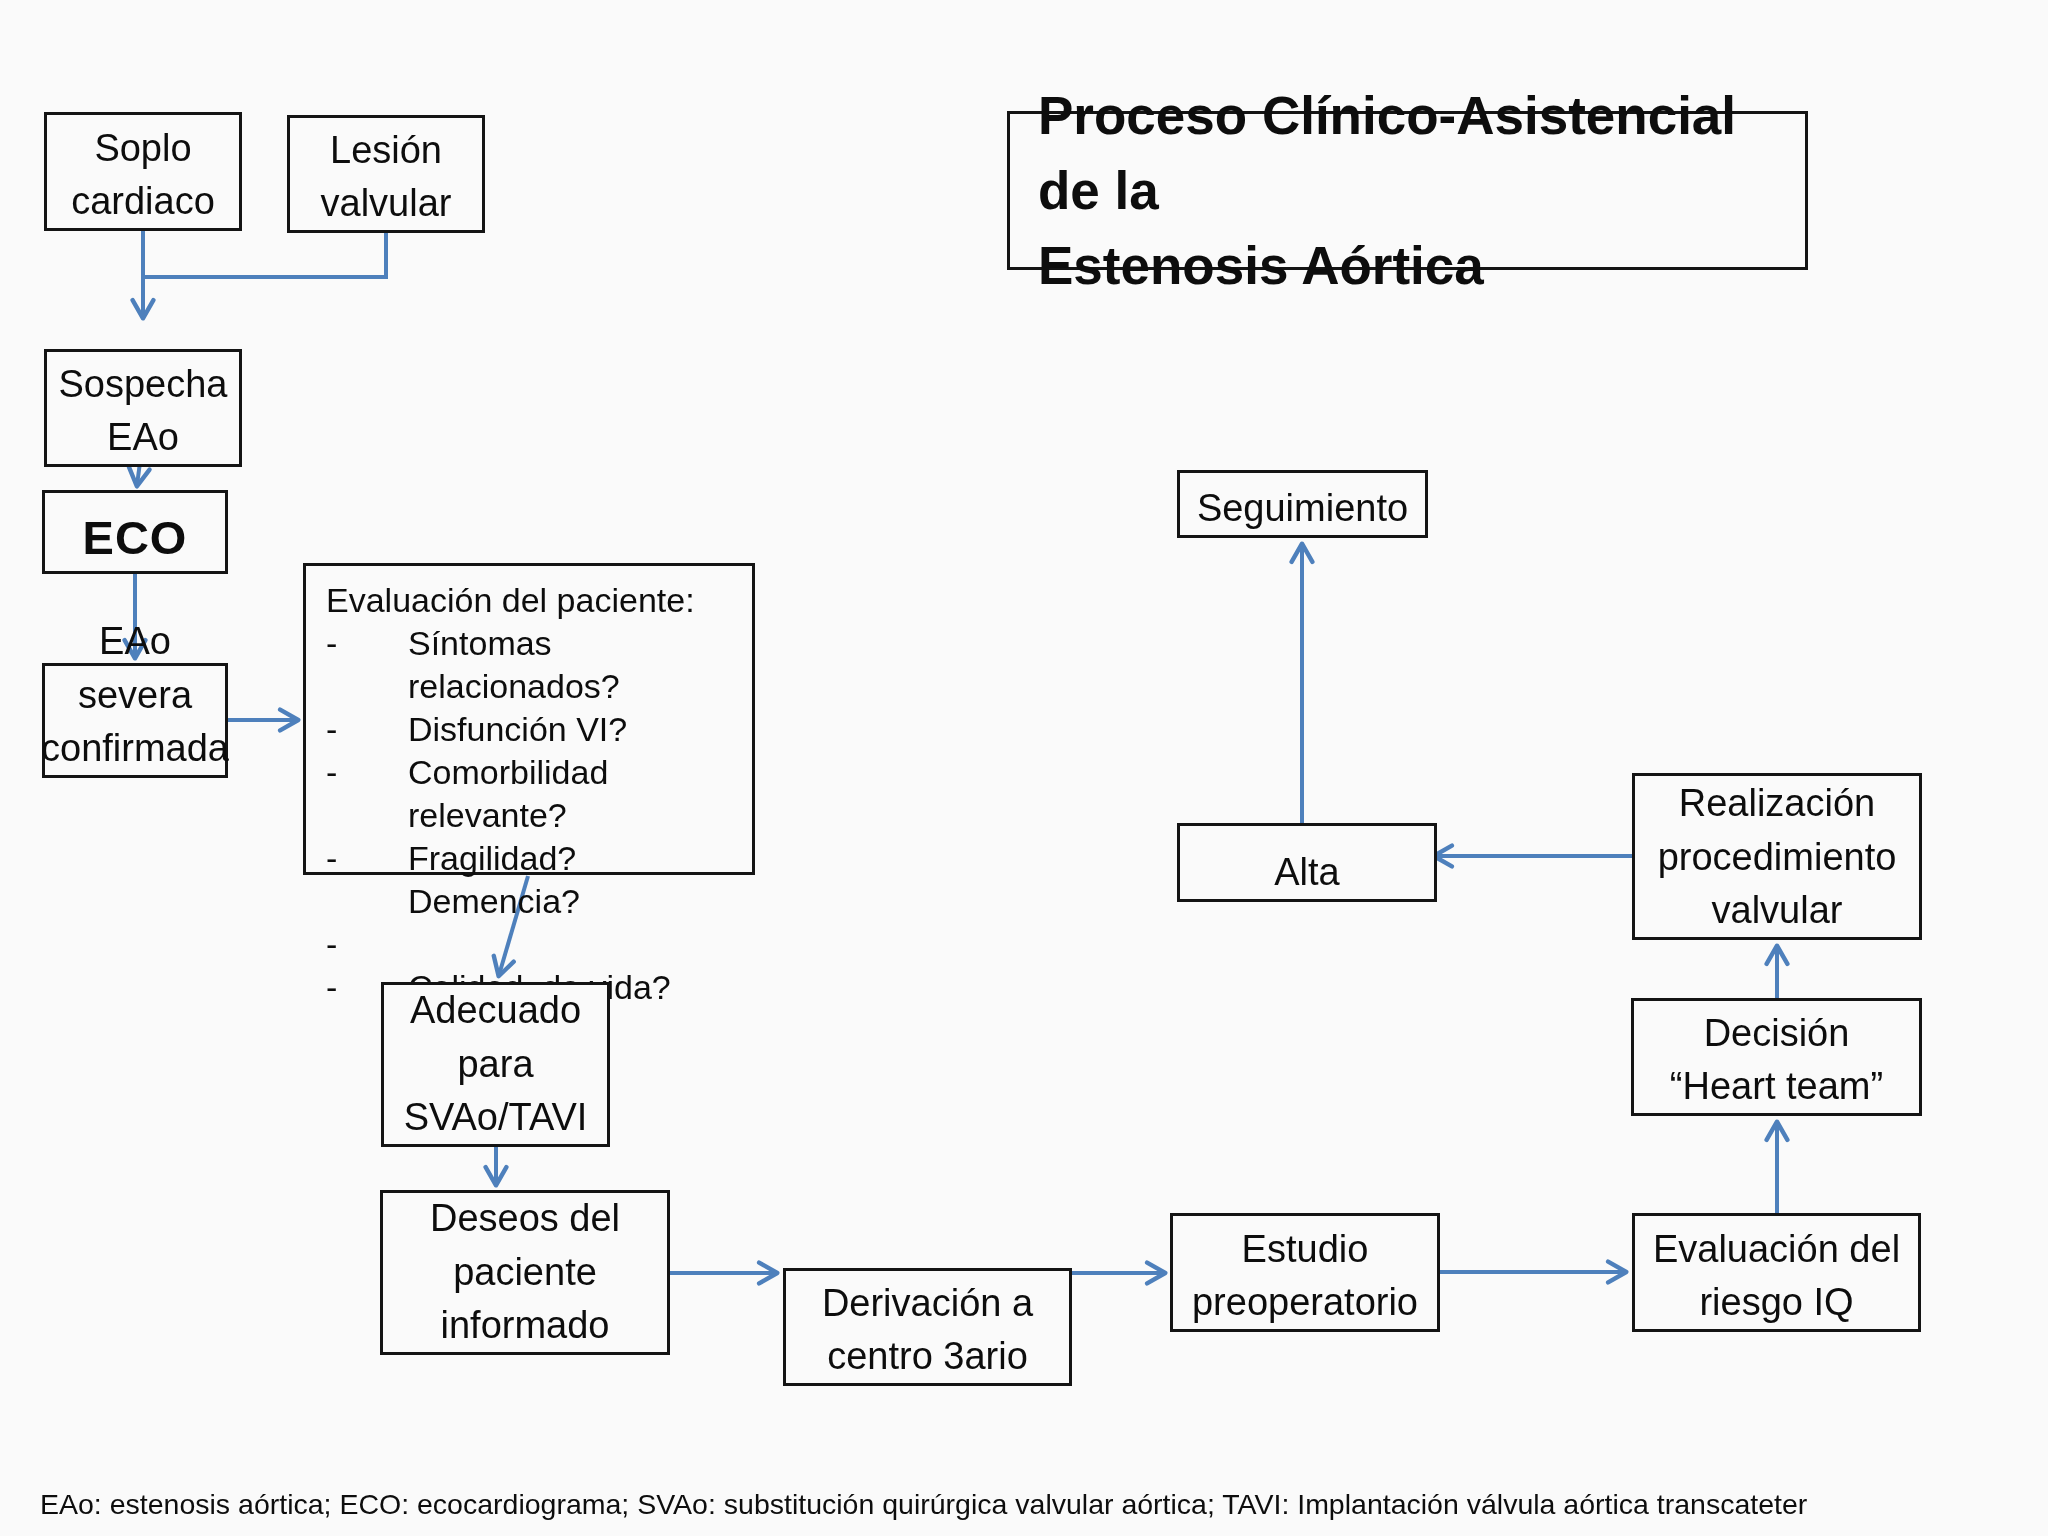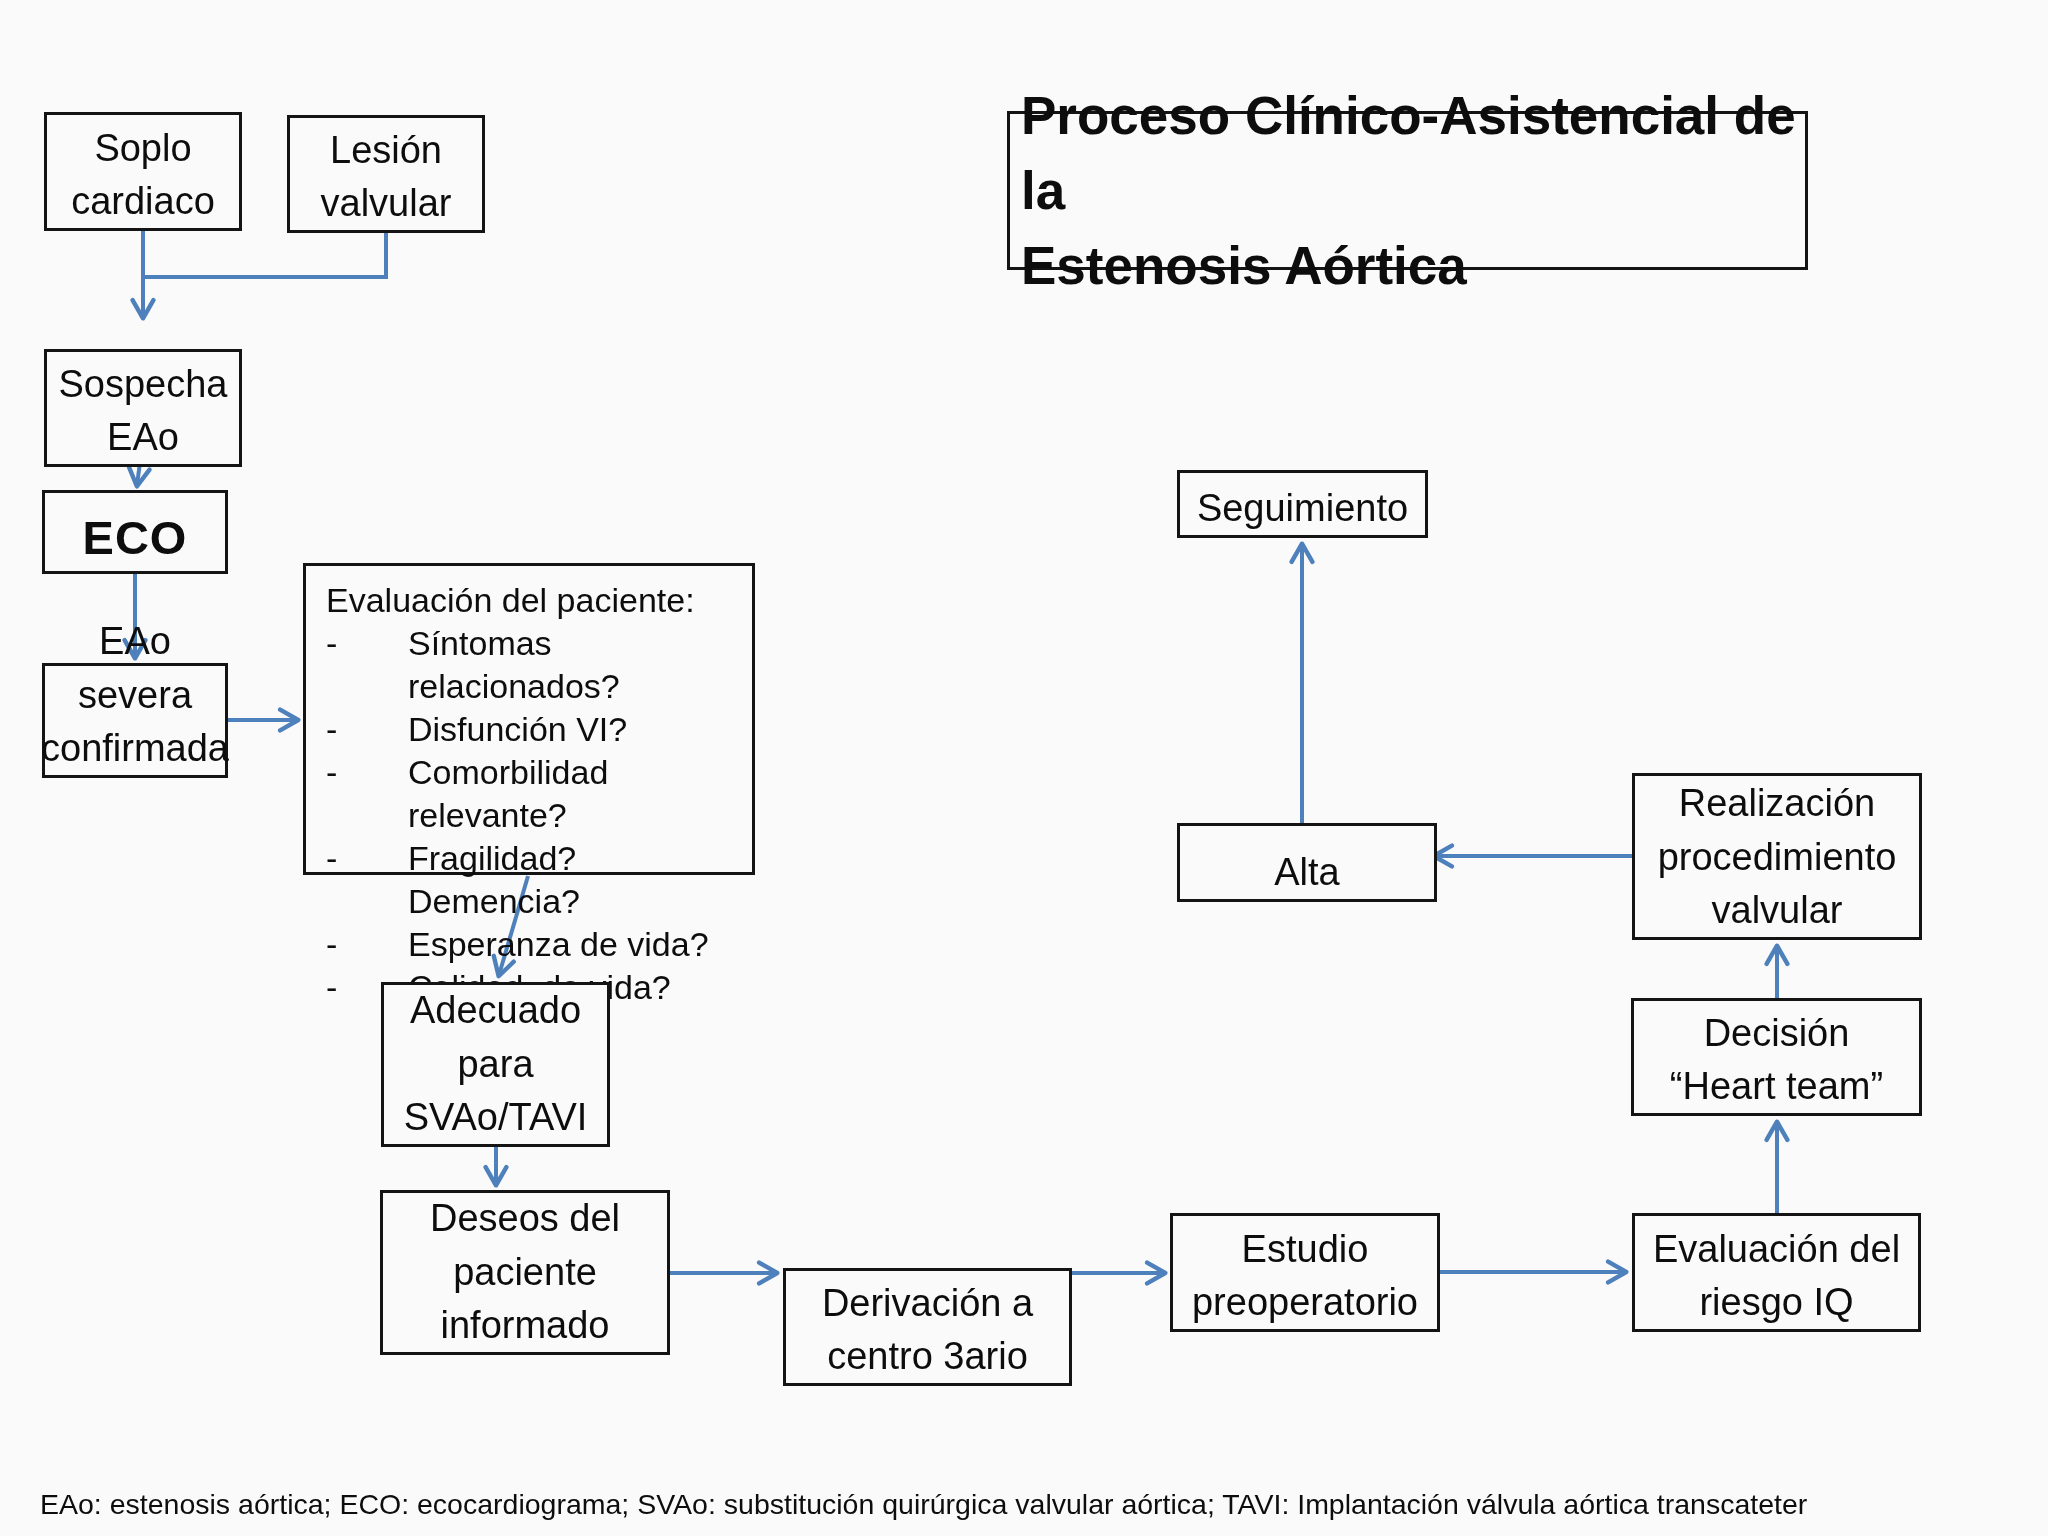--- a/index.html
+++ b/index.html
@@ -19,21 +19,21 @@
     display:flex; align-items:flex-end; justify-content:center; text-align:center;
     box-sizing:border-box;
   }
   .node-label{
     white-space:pre-line; font-size:38px; line-height:1.40; color:var(--ink);
   }
   .eco .node-label{font-weight:bold; font-size:47px; letter-spacing:1px;}
   .titlebox{
     position:absolute; border:3px solid var(--border); background:var(--bg);
     display:flex; align-items:center; justify-content:flex-start;
-    box-sizing:border-box; padding-left:11px;
+    box-sizing:border-box; padding-left:28px;
   }
   .titlebox .title-text{
     white-space:pre-line; font-weight:bold; font-size:53px; line-height:1.42;
     text-align:left; color:var(--ink);
   }
   .evalbox{
     position:absolute; border:3px solid var(--border); background:var(--bg);
     box-sizing:border-box; padding:13px 14px 8px 20px; text-align:left;
   }
   .eval-heading{font-size:34px; line-height:43px; white-space:pre-wrap;}
@@ -114,21 +114,20 @@
     <div class="eval-row">
       <span class="dash">-</span>
       <span class="eval-text">Comorbilidad relevante?</span>
     </div>
     <div class="eval-row">
       <span class="dash">-</span>
       <span class="eval-text">Fragilidad?  Demencia?</span>
     </div>
     <div class="eval-row">
       <span class="dash">-</span>
-      <span class="eval-text">Esperanza de vida?</span>
     </div>
     <div class="eval-row">
       <span class="dash">-</span>
       <span class="eval-text">Calidad  de vida?</span>
     </div>
   </div>
 
   <div class="node" style="left:381px;top:982px;width:229px;height:165px;">
     <div class="node-label">Adecuado
 para

